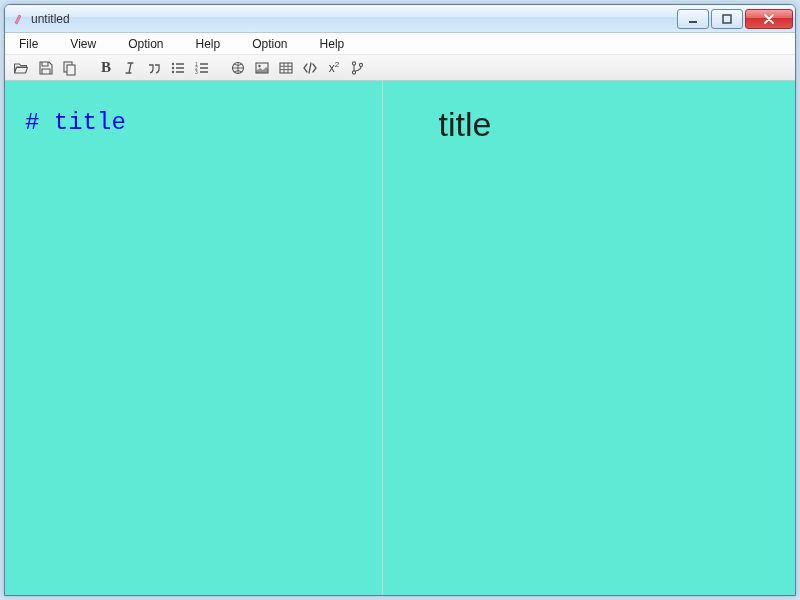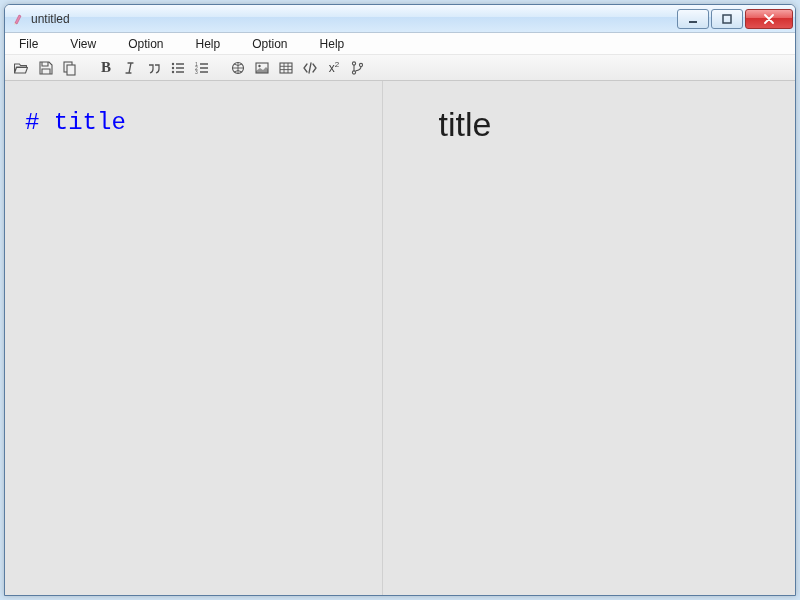--- a/index.html
+++ b/index.html
@@ -116,21 +116,21 @@
     }
     .tool-btn .sup-x {
       font-family: Arial, sans-serif;
       font-size: 12px;
       color: #444;
     }
     .tool-btn .sup-x sup { font-size: 8px; }
     .content {
       flex: 1;
       display: flex;
-      background: #e5e5e5;
+      background: #5eead4;
       overflow: hidden;
     }
     .editor-pane {
       flex: 1;
       border-right: 1px solid #d0d0d0;
       padding: 28px 20px;
       font-family: "Consolas", "Courier New", monospace;
       font-size: 24px;
       color: #0000ff;
       white-space: pre;

